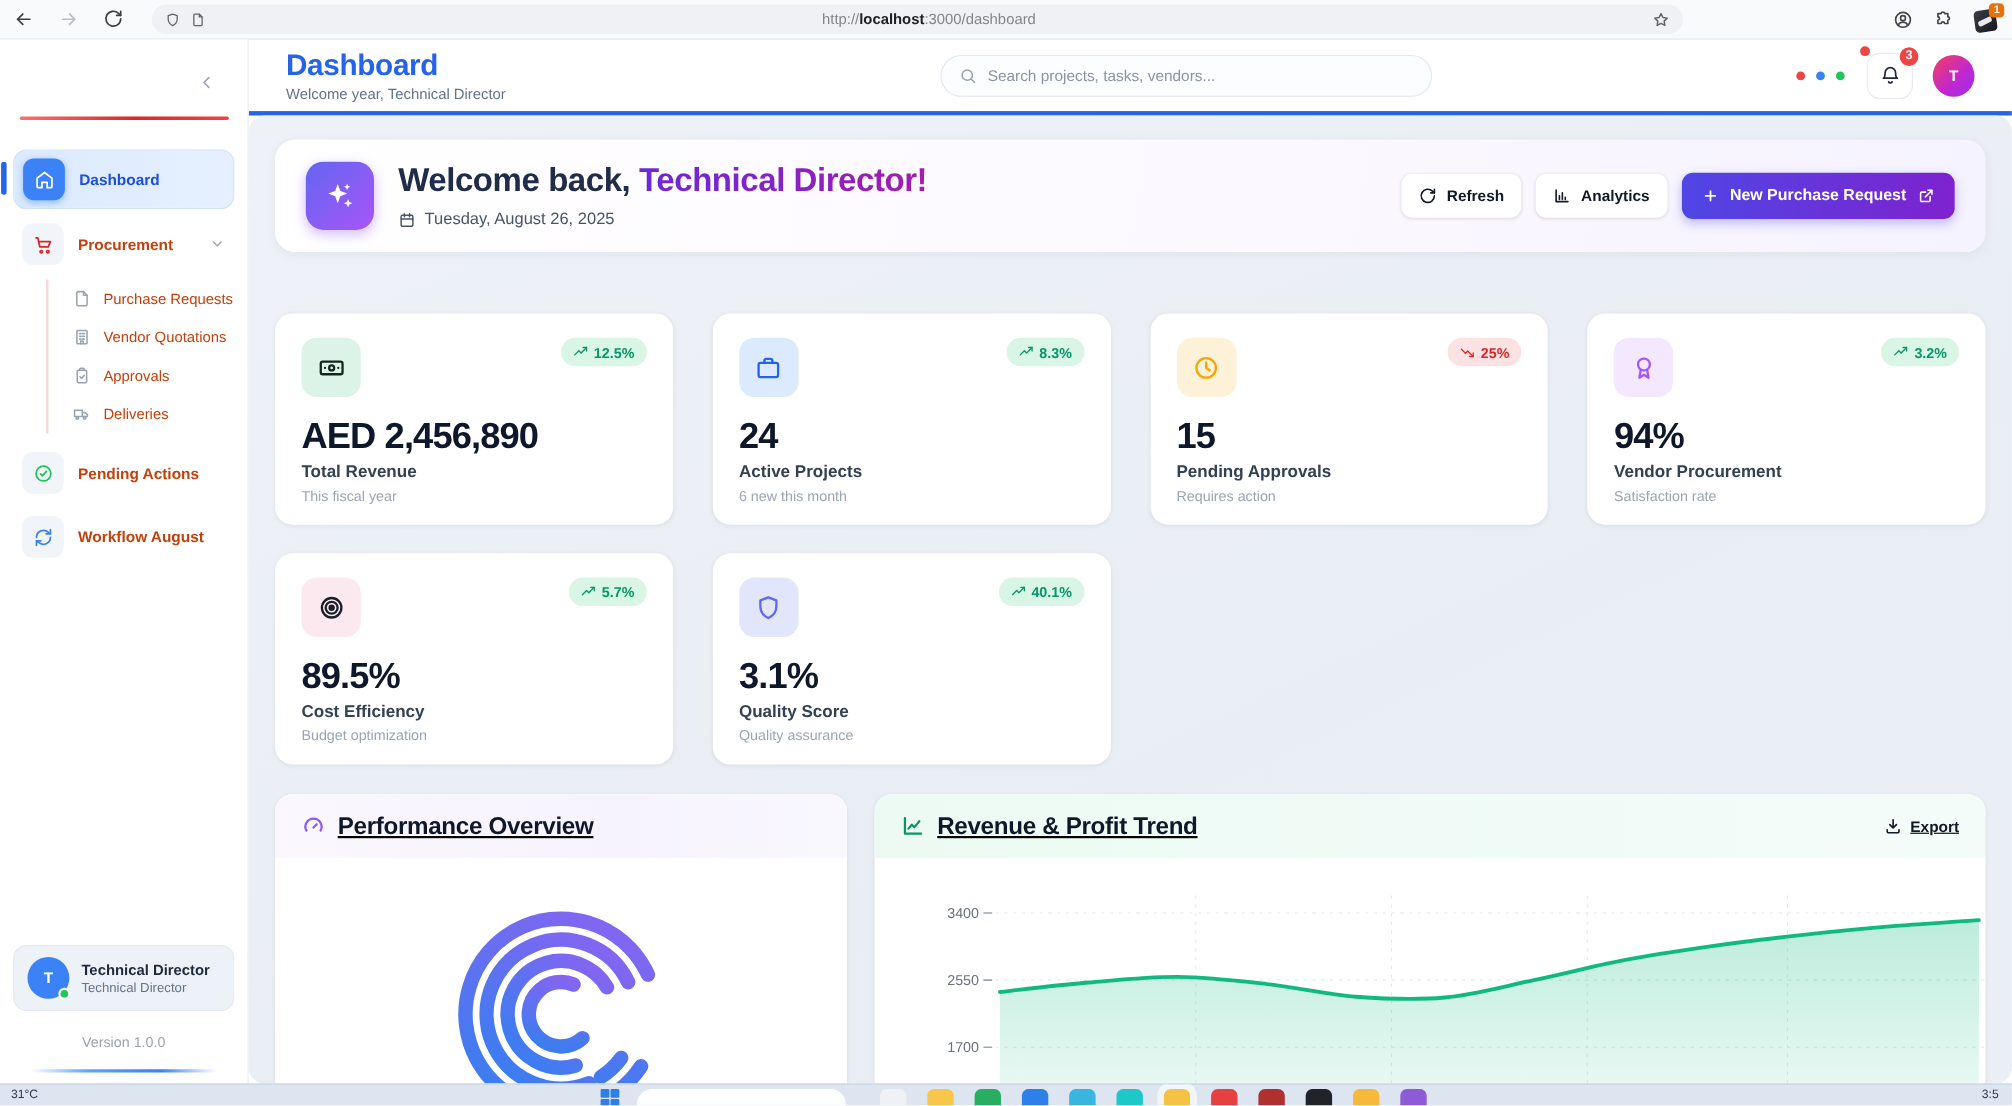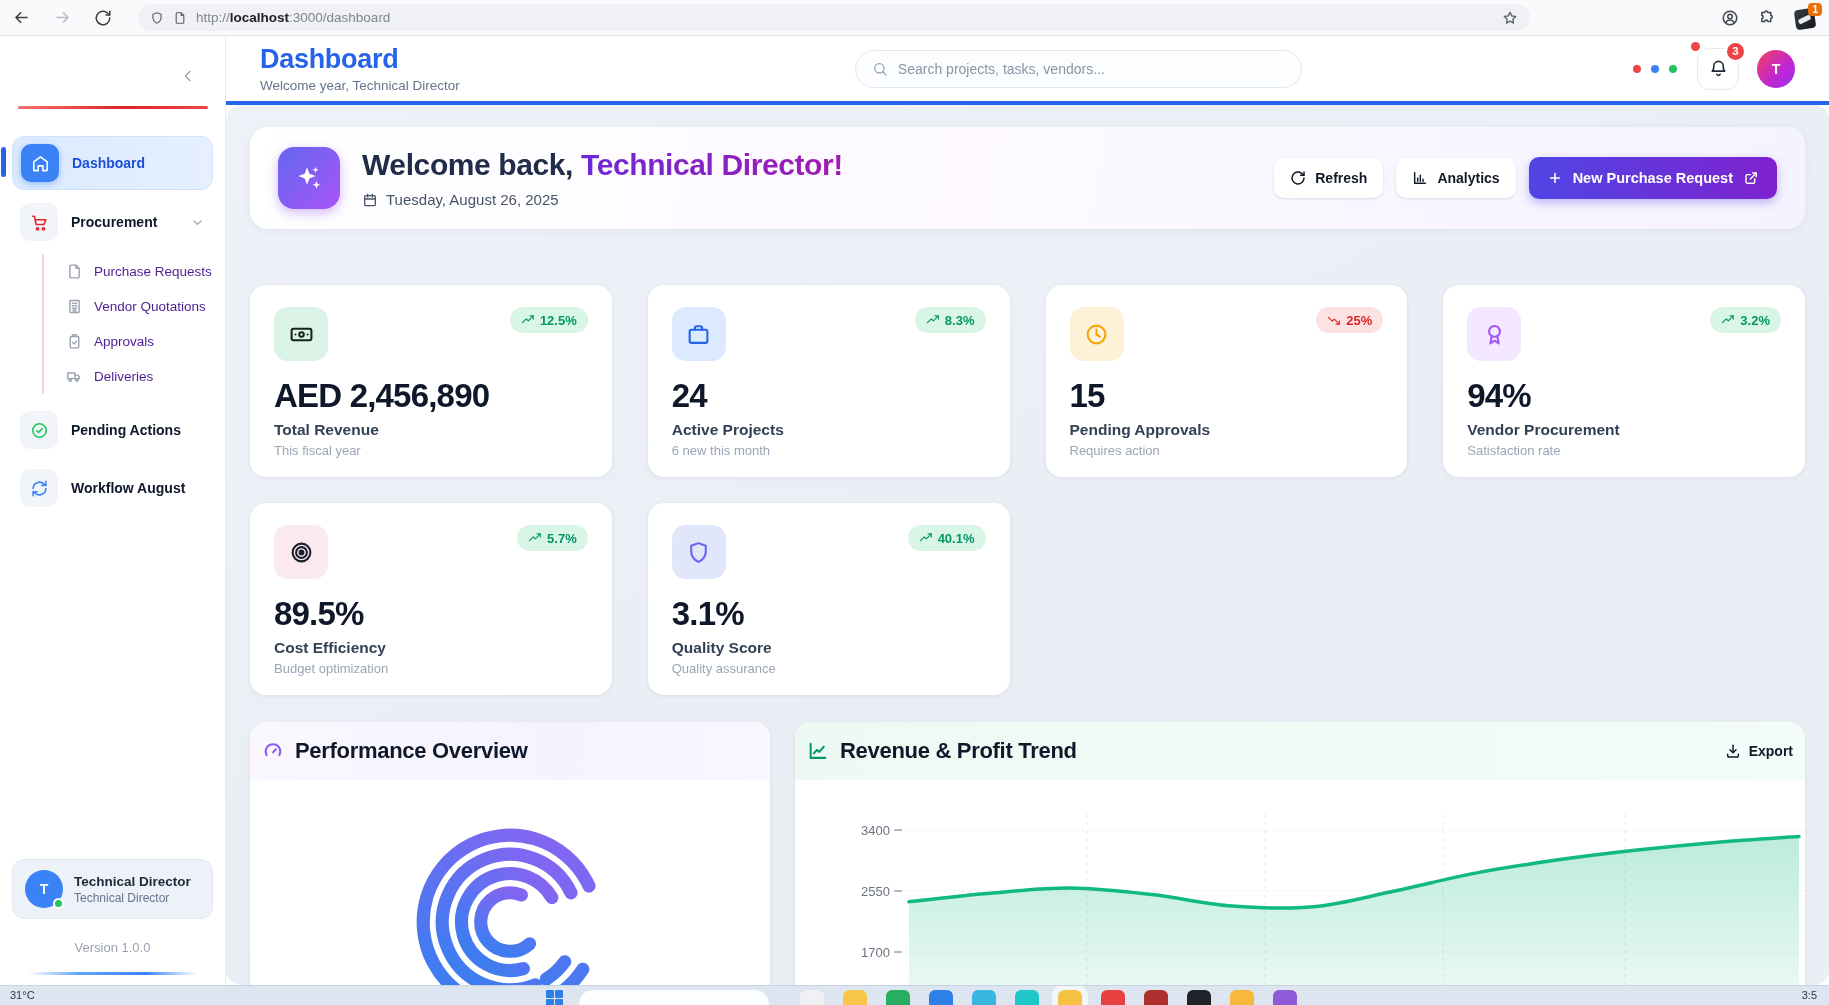--- a/index.html
+++ b/index.html
@@ -1,20 +1,20 @@
 <!DOCTYPE html>
 <html><head>
 <meta charset="utf-8">
 <style>
   * { box-sizing: border-box; margin: 0; padding: 0; }
   html,body { width:1829px; height:1005px; overflow:hidden; font-family:"Liberation Sans", sans-serif; background:#fff; }
   .ic { display:inline-block; vertical-align:middle; }
 
   
-  .browser { height:36px; background:#f9fafb; border-bottom:1px solid #e1e4e9; display:flex; align-items:center; padding:0 12px; position:relative; }
+  .browser { height:36px; background:#f9fafb; border-bottom:1px solid #e1e4e9; display:flex; align-items:center; padding:0 12px; position:relative;text-align:center; }
   .bnav { display:flex; gap:22px; align-items:center; margin-right:26px; }
   .bnav .ic { width:19px; height:19px; color:#3c4043; cursor:pointer; }
   .bnav .disabled { color:#b9bec6; }
   .url-bar { width:1392px; height:27px; background:#f0f1f4; border-radius:14px; display:flex; align-items:center; padding:0 12px; gap:9px; }
   .url-bar .ic { width:14px; height:14px; color:#5f6368; flex:none; }
   .url-text { font-size:13.5px; color:#80868b; flex:1; white-space:nowrap; }
   .url-text b { color:#202124; font-weight:bold; }
   .url-star { margin-left:auto; }
   .bright { margin-left:auto; display:flex; align-items:center; gap:19px; }
   .bright .ic { width:18px; height:18px; color:#42464d; cursor:pointer; }
@@ -31,28 +31,28 @@
   .collapse-btn { position:absolute; top:30px; right:24px; width:22px; height:22px; color:#9aa3af; cursor:pointer; }
   .collapse-btn .ic { width:18px; height:18px; }
   .brand-line { position:absolute; top:70px; left:18px; width:190px; height:3px; border-radius:2px; background:linear-gradient(90deg,#f87171,#dc2626 55%,#ef4444); }
   .nav { padding:100px 12px 0 12px; }
   .nav-item { display:flex; align-items:center; gap:13px; padding:7px 8px; border-radius:12px; position:relative; cursor:pointer; margin-bottom:6px; }
   .nav-item.active { background:linear-gradient(90deg,#dbeafe,#e6f0ff); border:1px solid #cfe2fd; }
   .notch { position:absolute; left:-12px; top:10px; width:5px; height:30px; border-radius:3px; background:#2563eb; }
   .icbox { width:38px; height:38px; border-radius:10px; background:#f1f5f9; display:flex; align-items:center; justify-content:center; flex:none; }
   .icbox .ic { width:19px; height:19px; }
   .icbox-active { background:#3b82f6; box-shadow:0 2px 6px rgba(59,130,246,.45); color:#fff !important; }
-  .nav-label { font-size:14px; font-weight:bold; color:#0f172a; }
+  .nav-label { font-size:14px; font-weight:bold; color:#c2410c; }
   .lbl-active { color:#1d4ed8; }
   .chev { margin-left:auto; color:#9aa3af; }
   .chev .ic { width:15px; height:15px; }
   .subnav { margin:2px 0 10px 30px; border-left:2px solid #fbd5d5; }
   .sub-item { display:flex; align-items:center; gap:11px; padding:9px 0 9px 22px; cursor:pointer; }
   .sub-item .ic { width:17px; height:17px; color:#9aa3af; flex:none; }
-  .sub-item span { font-size:13.5px; color:#4c1d95; font-weight:500; }
+  .sub-item span { font-size:13.5px; color:#c2410c; font-weight:500; }
   .user-card { position:absolute; left:12px; right:12px; bottom:66px; background:#edf1f8; border:1px solid #e3e9f2; border-radius:12px; padding:10px 12px; display:flex; align-items:center; gap:11px; cursor:pointer; }
   .user-avatar { width:38px; height:38px; border-radius:50%; background:#3b82f6; color:#fff; font-weight:bold; font-size:14px; display:flex; align-items:center; justify-content:center; position:relative; flex:none; }
   .online-dot { position:absolute; right:-1px; bottom:-1px; width:11px; height:11px; border-radius:50%; background:#22c55e; border:2px solid #fff; }
   .user-name { font-size:13.5px; font-weight:bold; color:#1e293b; }
   .user-role { font-size:12px; color:#64748b; margin-top:2px; }
   .version { position:absolute; bottom:30px; left:0; right:0; text-align:center; font-size:13px; color:#9ca3af; }
   .side-accent { position:absolute; bottom:10px; left:28px; right:28px; height:3px; border-radius:2px; background:linear-gradient(90deg,rgba(96,165,250,0),#60a5fa 30%,#3b82f6 70%,rgba(59,130,246,0)); }
 
   
   .main { flex:1; display:flex; flex-direction:column; min-width:0; }
@@ -98,21 +98,21 @@
   .stat-icbox .ic { width:25px; height:25px; }
   .badge { height:26px; padding:0 11px; border-radius:13px; display:flex; align-items:center; gap:5px; font-size:13px; font-weight:bold; }
   .badge .ic { width:14px; height:14px; }
   .stat-value { margin-top:16px; font-size:33px; font-weight:800; letter-spacing:-0.8px; color:#0f172a; }
   .stat-label { margin-top:6px; font-size:15.5px; font-weight:bold; color:#334155; }
   .stat-sub { margin-top:4px; font-size:13px; color:#9aa5b5; }
 
   
   .charts-row { display:grid; grid-template-columns:520px 1fr; gap:25px; }
   .chart-card { background:#fff; border-radius:16px 16px 0 0; box-shadow:0 1px 4px rgba(15,23,42,.07); overflow:hidden; height:300px; }
-  .chart-head { height:58px; display:flex; align-items:center; gap:11px; padding:0 12px; }
+  .chart-head { height:58px; display:flex; align-items:center; gap:11px; padding:0 24px;text-decoration:underline; }
   .perf-head { background:linear-gradient(90deg,#fbf7ff,#f6f3fe 60%,#f9f7ff); }
   .rev-head { background:linear-gradient(90deg,#edfaf3,#f0fbf7 60%,#f3fcf8); }
   .chart-head .ic { width:22px; height:22px; }
   .chart-title { font-size:22px; font-weight:800; color:#0f172a; letter-spacing:-0.3px; }
   .export-btn { margin-left:auto; display:flex; align-items:center; gap:8px; font-size:14px; font-weight:bold; color:#111827; cursor:pointer; background:none; border:none; font-family:"Liberation Sans",sans-serif; }
   .export-btn .ic { width:16px; height:16px; }
   .perf-body { display:flex; justify-content:center; padding-top:36px; }
   .rev-body { padding:4px 6px 0 4px; }
 
   

